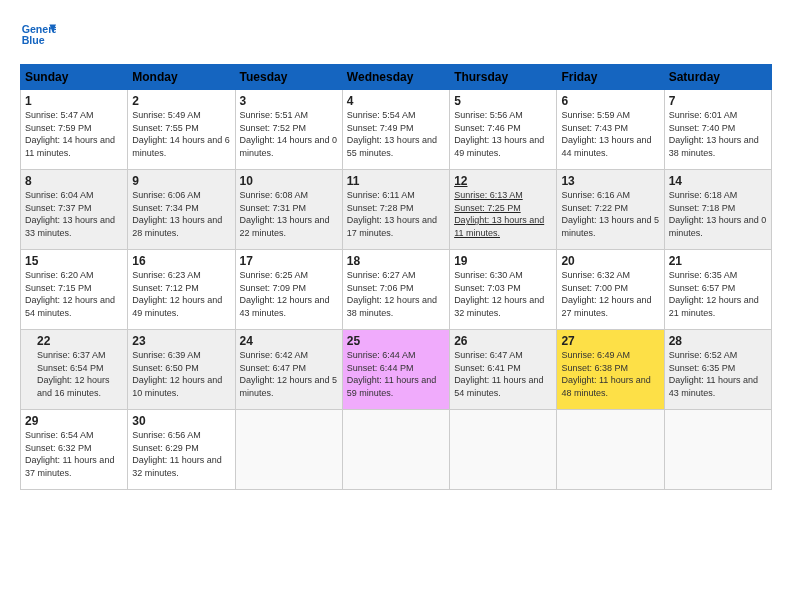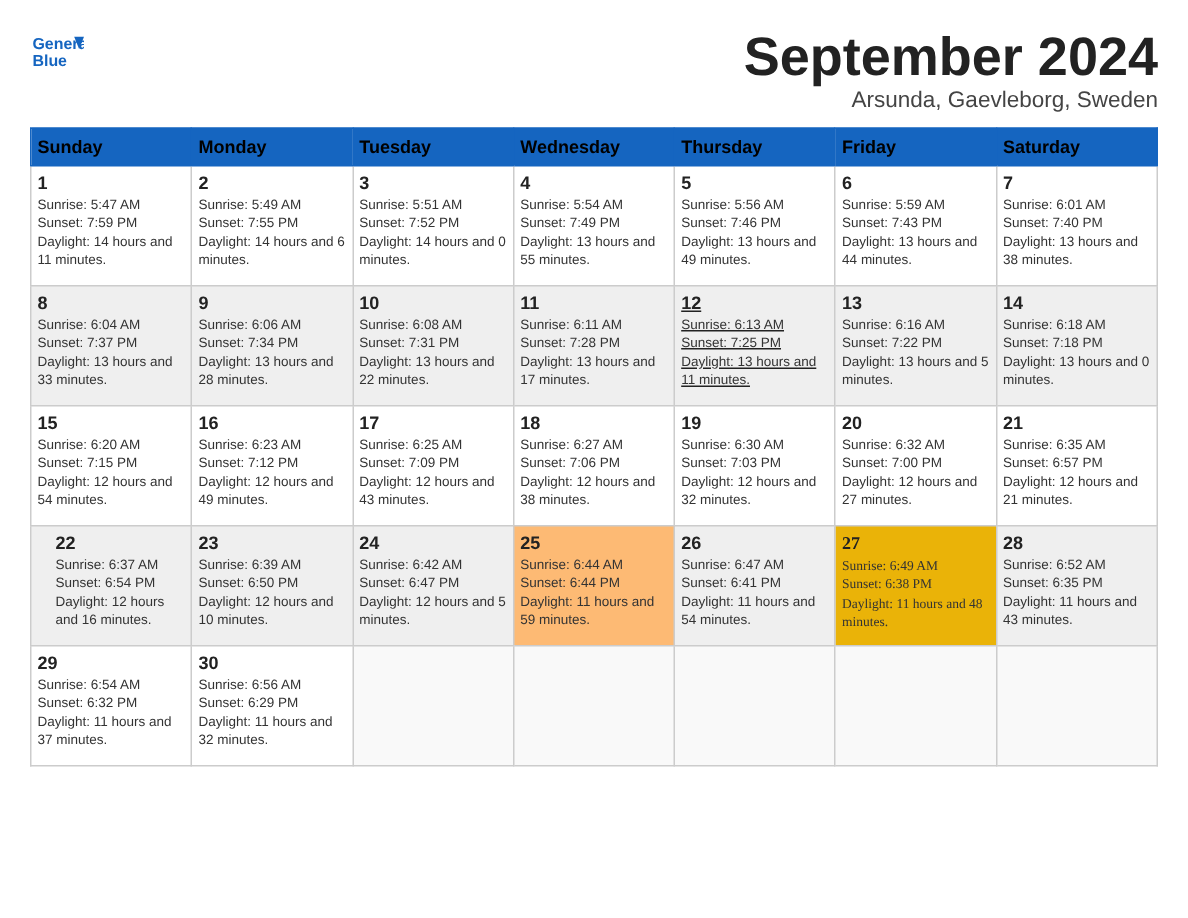--- a/index.html
+++ b/index.html
@@ -90,24 +90,20 @@
 
 <div class="page">
   <div class="header">
     <div class="logo">
       <svg class="logo-icon" viewBox="0 0 44 44" xmlns="http://www.w3.org/2000/svg">
         <text x="2" y="18" font-size="13" font-weight="bold" fill="#1565c0">General</text>
         <text x="2" y="32" font-size="13" font-weight="bold" fill="#1565c0">Blue</text>
         <polygon points="36,8 44,8 40,18" fill="#1565c0"></polygon>
       </svg>
     </div>
-    <div class="title-block">
-      <div class="month-title">September 2024</div>
-      <div class="location-title">Arsunda, Gaevleborg, Sweden</div>
-    </div>
   </div>
 
   <table class="calendar-table">
     <thead>
       <tr>
         <th>Sunday</th>
         <th>Monday</th>
         <th>Tuesday</th>
         <th>Wednesday</th>
         <th>Thursday</th>
@@ -164,25 +160,25 @@
           <td><span class="day-num">21</span>
         <span class="day-info">Sunrise: 6:35 AM<br>Sunset: 6:57 PM<br>Daylight: 12 hours and 21 minutes.</span></td>
         </tr>
         <tr style="background: rgb(239, 239, 239);">
           <td style="background: rgb(239, 239, 239); padding-left: 16px;"><span class="day-num">22</span>
         <span class="day-info">Sunrise: 6:37 AM<br>Sunset: 6:54 PM<br>Daylight: 12 hours and 16 minutes.</span></td>
           <td style="background: rgb(239, 239, 239); margin-top: 44px;"><span class="day-num">23</span>
         <span class="day-info">Sunrise: 6:39 AM<br>Sunset: 6:50 PM<br>Daylight: 12 hours and 10 minutes.</span></td>
           <td style="background: rgb(239, 239, 239); margin-left: 21px;"><span class="day-num">24</span>
         <span class="day-info">Sunrise: 6:42 AM<br>Sunset: 6:47 PM<br>Daylight: 12 hours and 5 minutes.</span></td>
-          <td style="background: #fdba74;"><span class="day-num">25</span>
+          <td style="background: #f0abfc;"><span class="day-num">25</span>
         <span class="day-info">Sunrise: 6:44 AM<br>Sunset: 6:44 PM<br>Daylight: 11 hours and 59 minutes.</span></td>
           <td style="background: rgb(239, 239, 239);"><span class="day-num">26</span>
         <span class="day-info">Sunrise: 6:47 AM<br>Sunset: 6:41 PM<br>Daylight: 11 hours and 54 minutes.</span></td>
-          <td style="background: #eab308; font-family: Liberation Serif, serif;"><span class="day-num">27</span>
+          <td style="background: #fde047;"><span class="day-num">27</span>
         <span class="day-info">Sunrise: 6:49 AM<br>Sunset: 6:38 PM<br>Daylight: 11 hours and 48 minutes.</span></td>
           <td style="background: rgb(239, 239, 239);"><span class="day-num">28</span>
         <span class="day-info">Sunrise: 6:52 AM<br>Sunset: 6:35 PM<br>Daylight: 11 hours and 43 minutes.</span></td>
         </tr>
         <tr>
           <td><span class="day-num">29</span>
         <span class="day-info">Sunrise: 6:54 AM<br>Sunset: 6:32 PM<br>Daylight: 11 hours and 37 minutes.</span></td>
           <td><span class="day-num">30</span>
         <span class="day-info">Sunrise: 6:56 AM<br>Sunset: 6:29 PM<br>Daylight: 11 hours and 32 minutes.</span></td>
           <td class="empty-cell" style="background: rgb(249, 249, 249);"></td>

